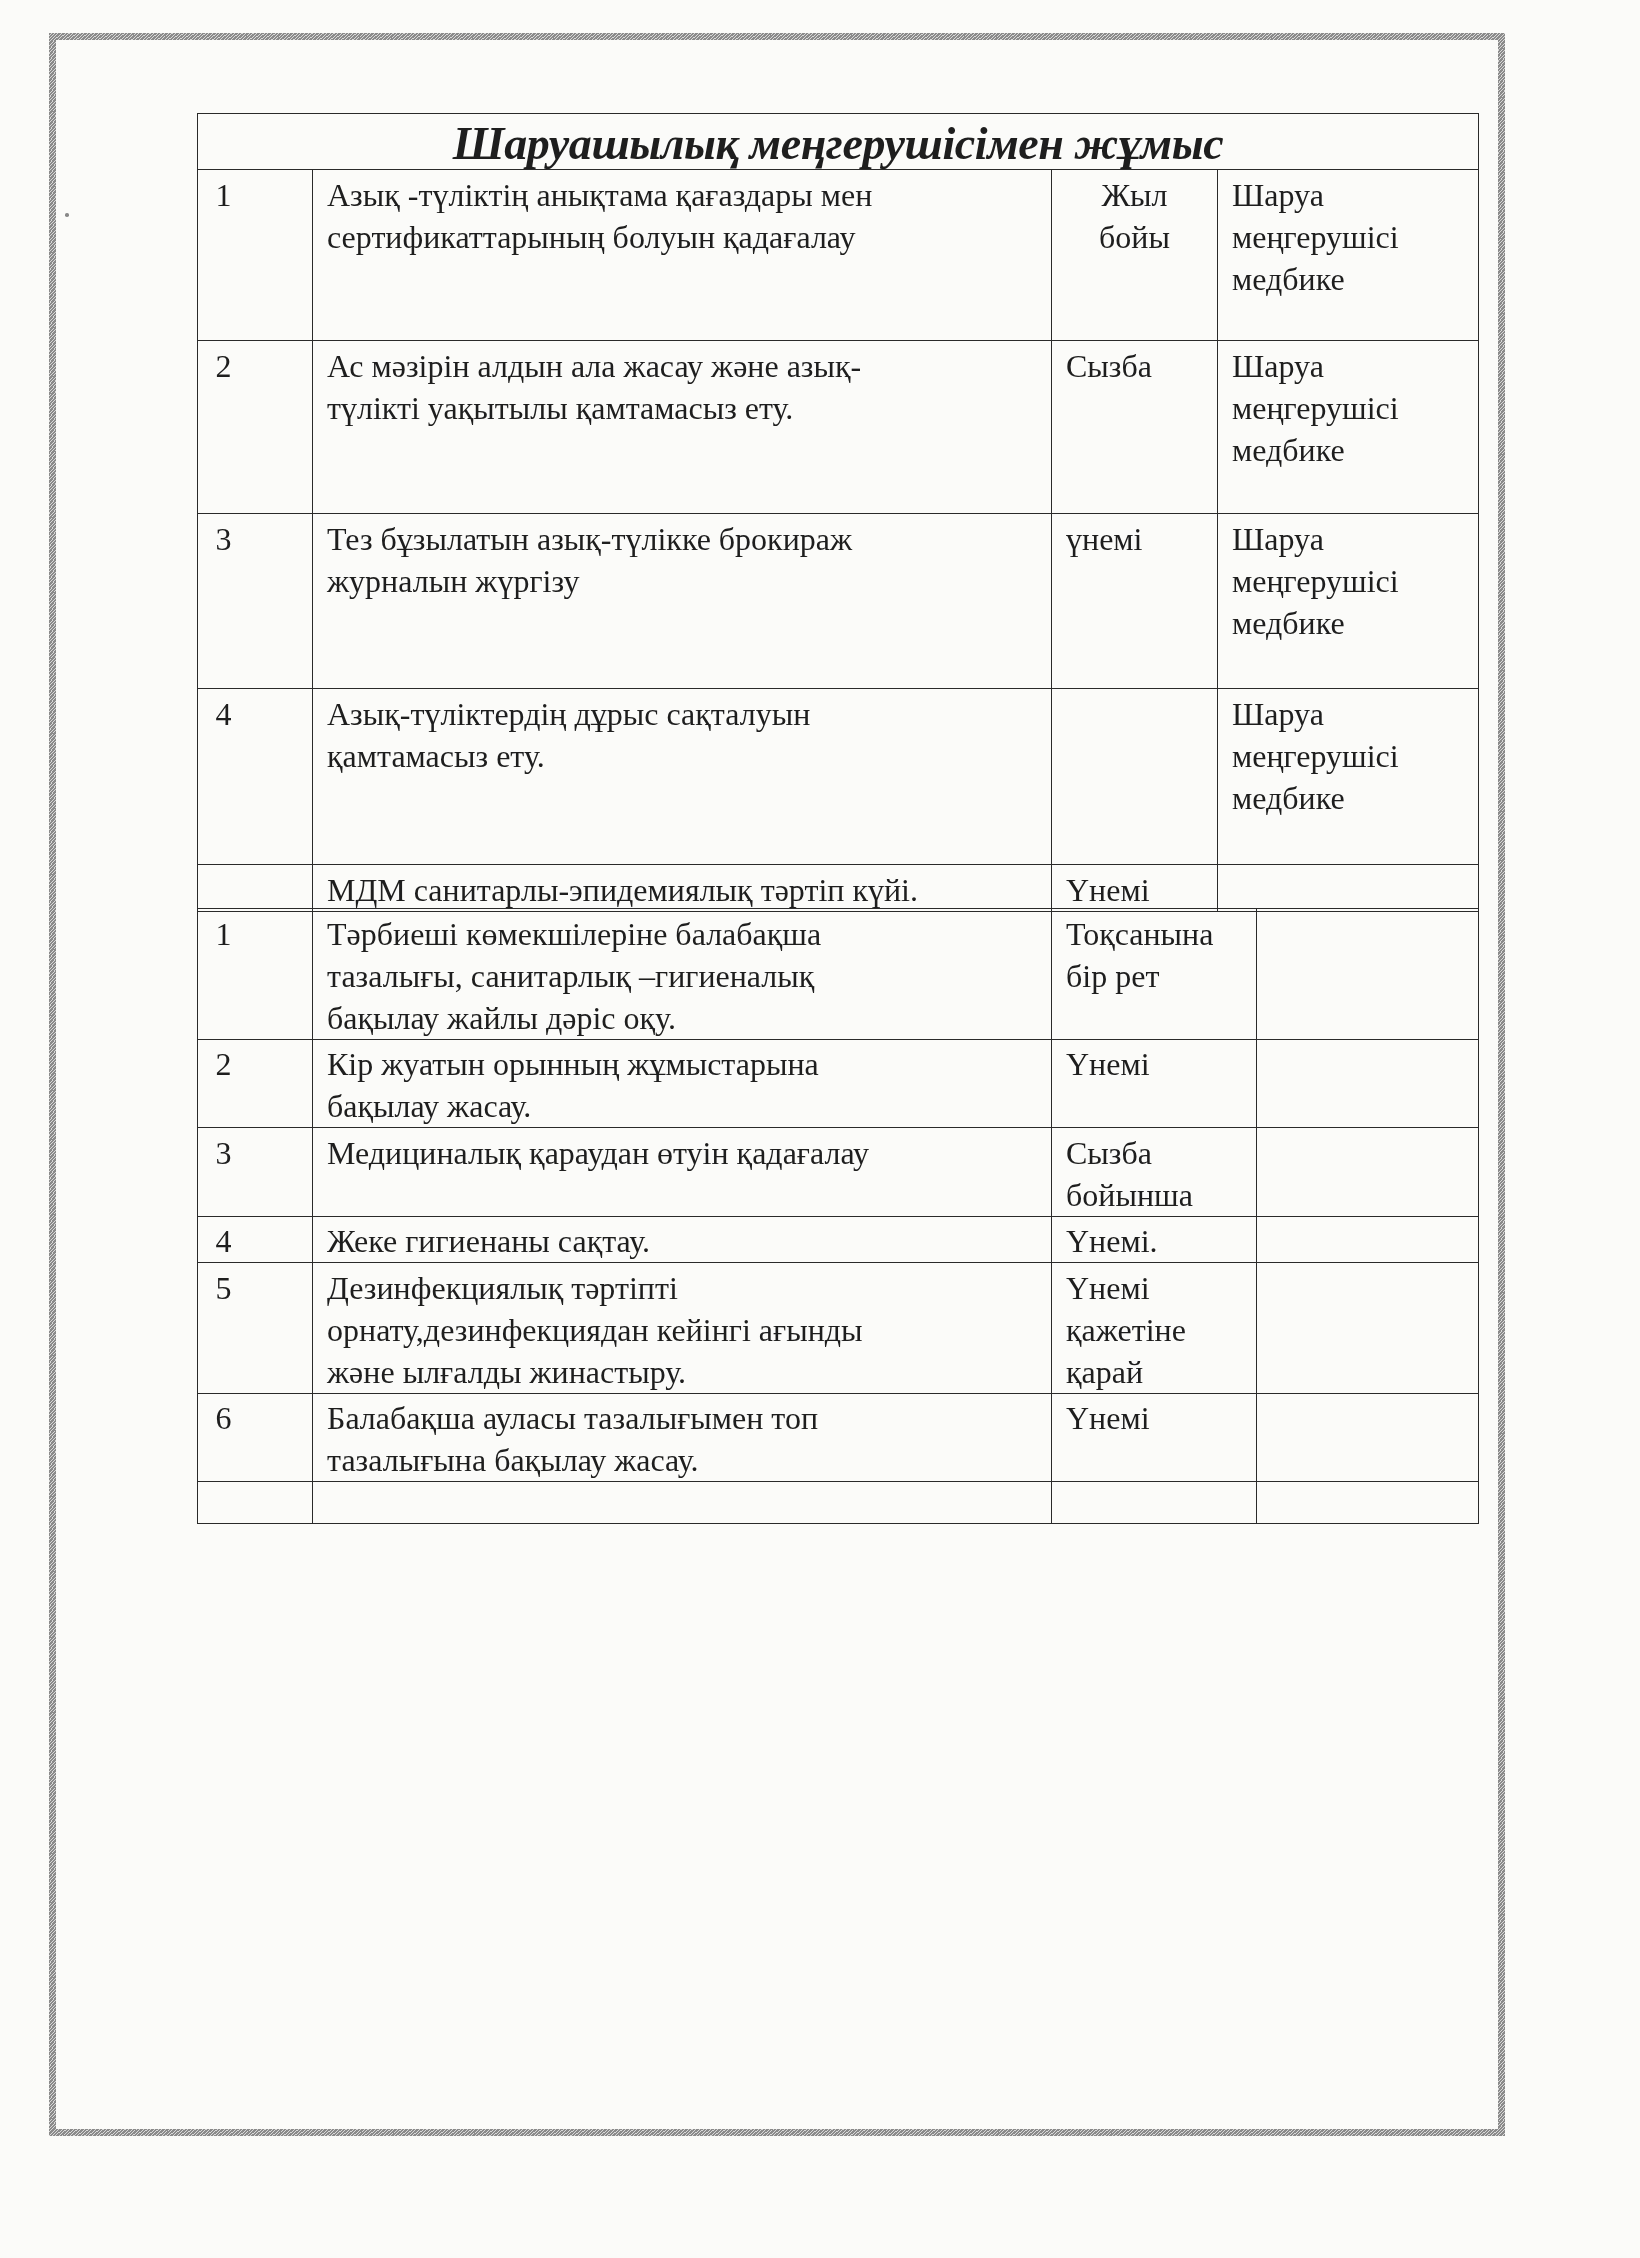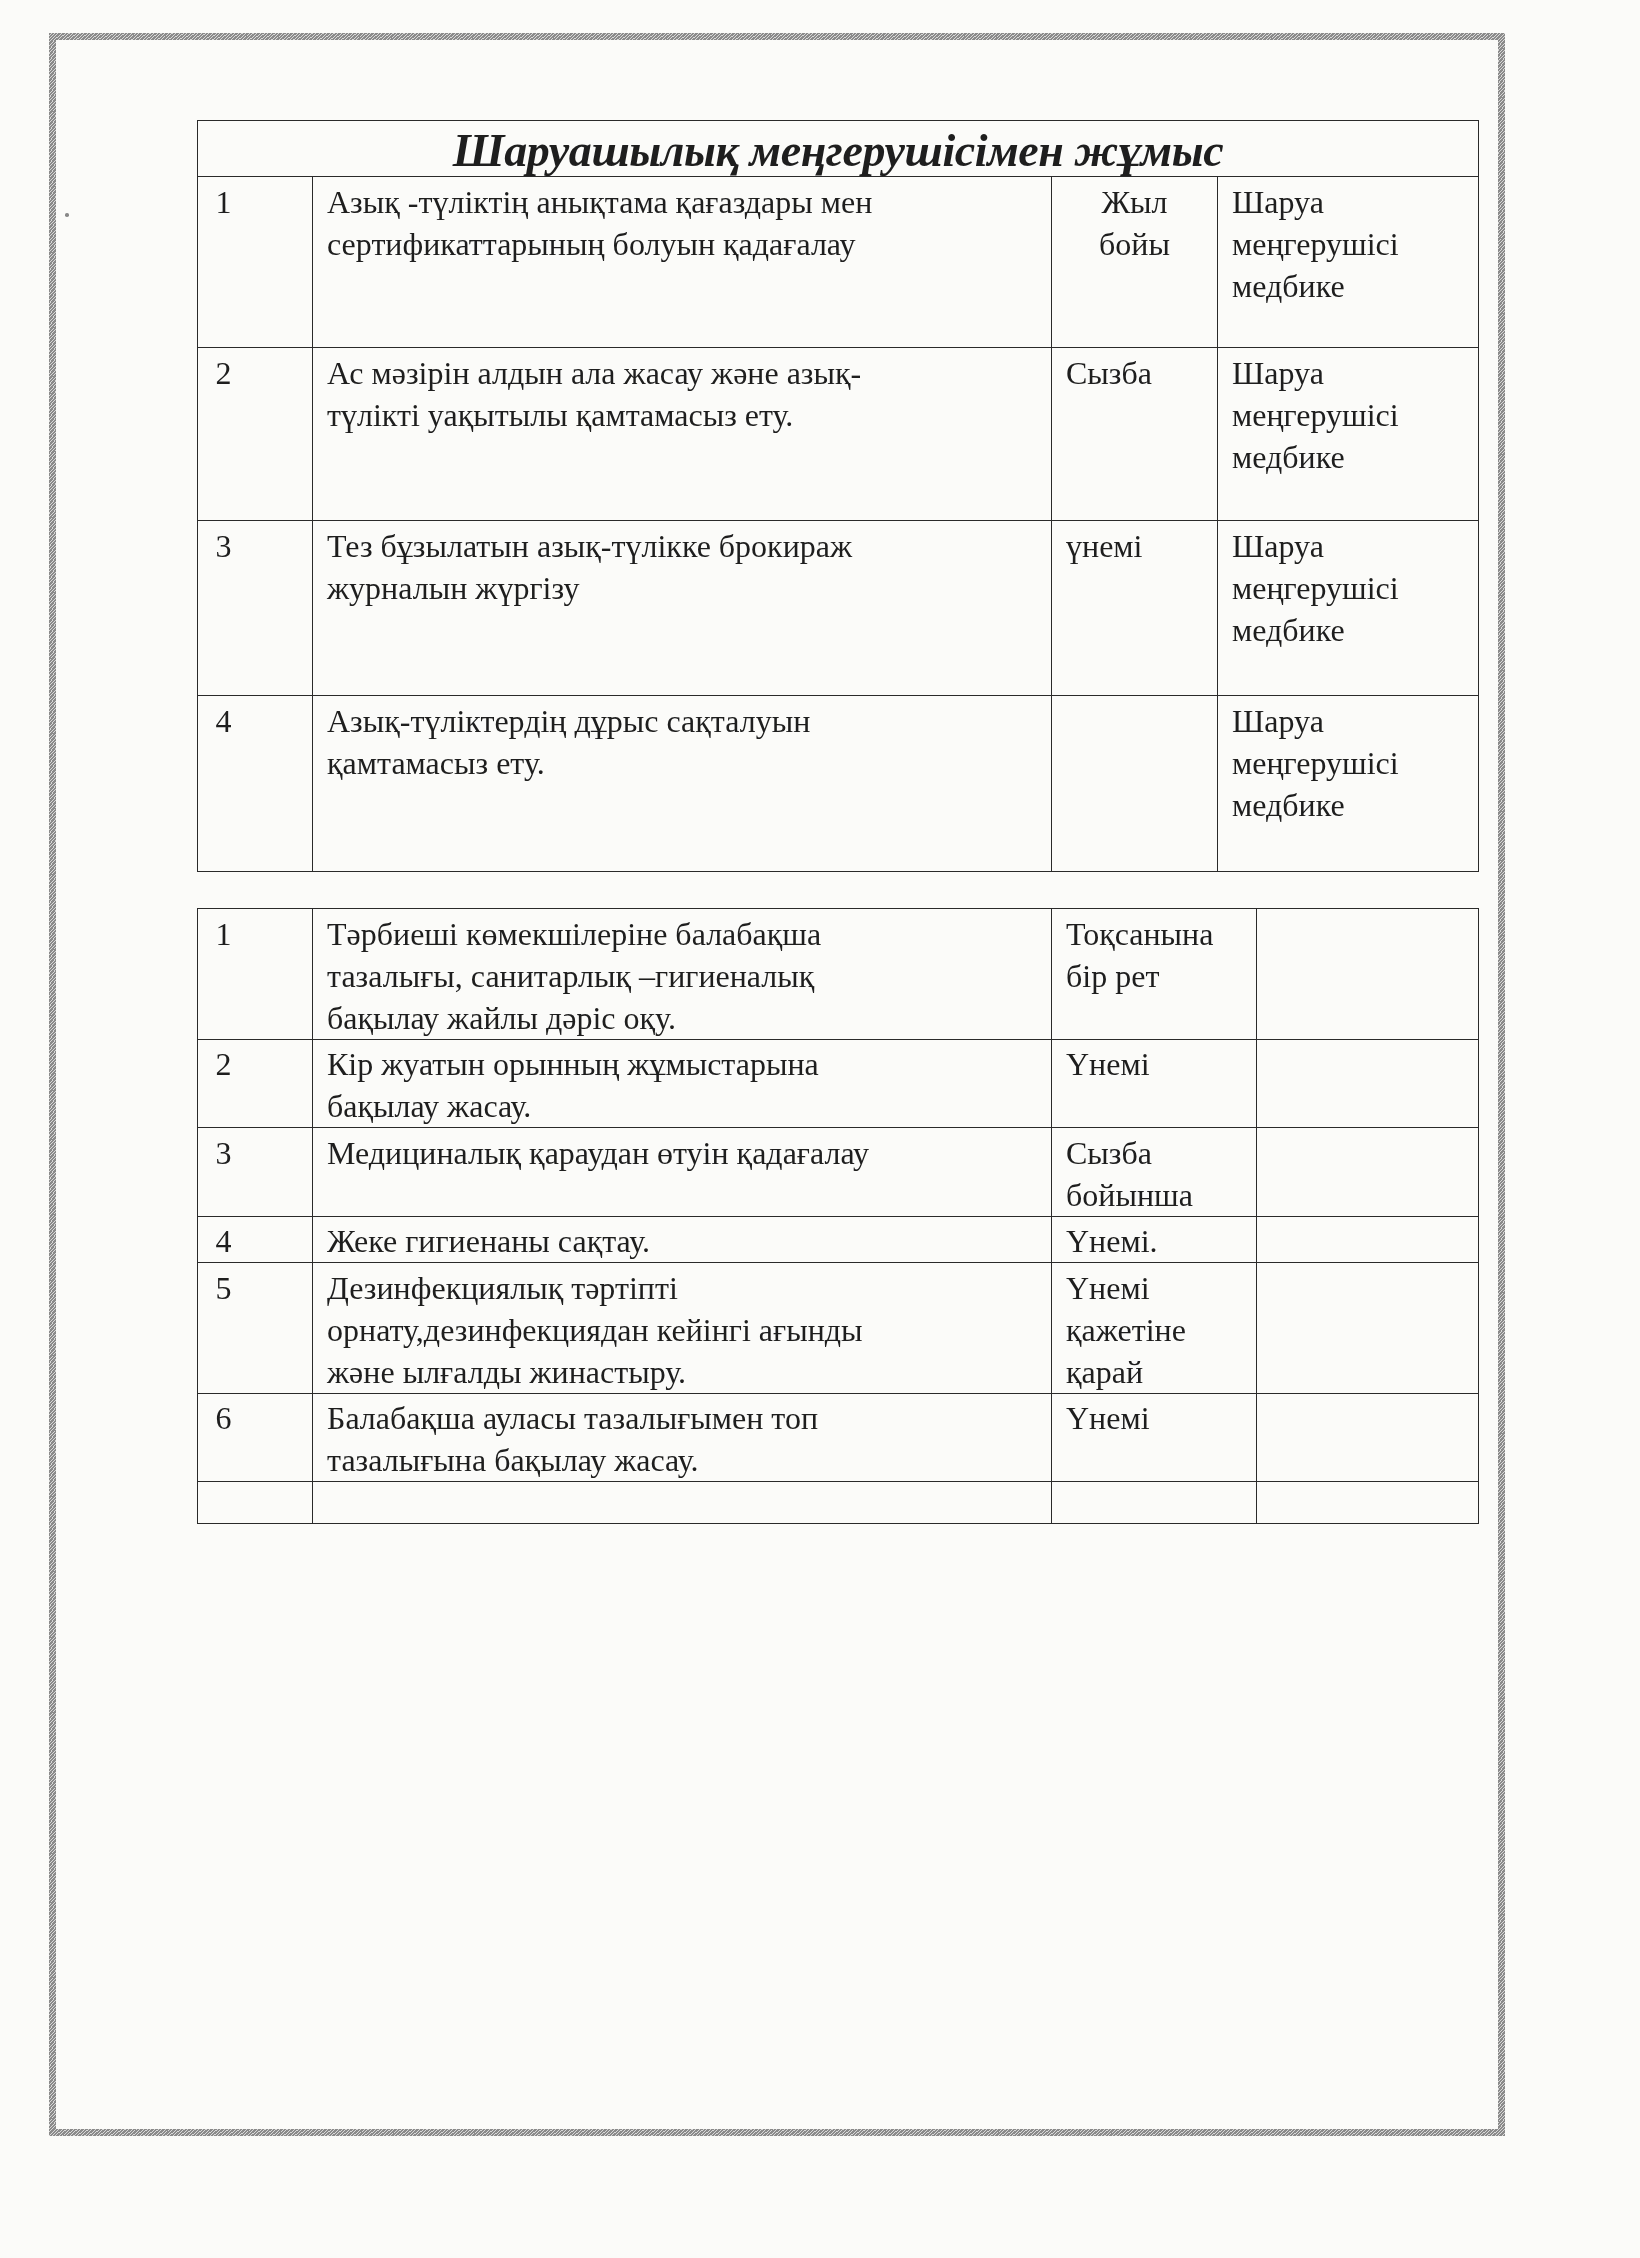--- a/index.html
+++ b/index.html
@@ -65,21 +65,21 @@
       font-size: 46px;
       line-height: 51px;
       padding: 0 !important;
       vertical-align: bottom !important;
       letter-spacing: -0.4px;
     }
     .cell-lines span {
       display: block;
     }
     .center { text-align: center; padding-left: 0 !important; }
-    #table1 { top: 120px; }
+    #table1 { top: 113px; }
     #table2 { top: 908px; }
     #table1 col.c1 { width: 115px; }
     #table1 col.c2 { width: 739px; }
     #table1 col.c3 { width: 166px; }
     #table1 col.c4 { width: 261px; }
     #table2 col.c1 { width: 115px; }
     #table2 col.c2 { width: 739px; }
     #table2 col.c3 { width: 205px; }
     #table2 col.c4 { width: 222px; }
     #table2 td.c3cell { padding-left: 14px; }
@@ -154,20 +154,30 @@
         <span>Азық-түліктердің дұрыс сақталуын</span>
         <span>қамтамасыз ету.</span>
       </td>
       <td class="cell-lines"></td>
       <td class="cell-lines">
         <span>Шаруа</span>
         <span>меңгерушісі</span>
         <span>медбике</span>
       </td>
     </tr>
+    <tr style="height:43px;">
+      <td class="num"></td>
+      <td class="cell-lines">
+        <span>МДМ санитарлы-эпидемиялық тәртіп күйі.</span>
+      </td>
+      <td class="cell-lines">
+        <span>Үнемі</span>
+      </td>
+      <td class="cell-lines"></td>
+    </tr>
   </tbody>
     </table>
 
   <table class="work" id="table2">
     <colgroup>
         <col class="c1">
         <col class="c2">
         <col class="c3">
         <col class="c4">
       </colgroup>

